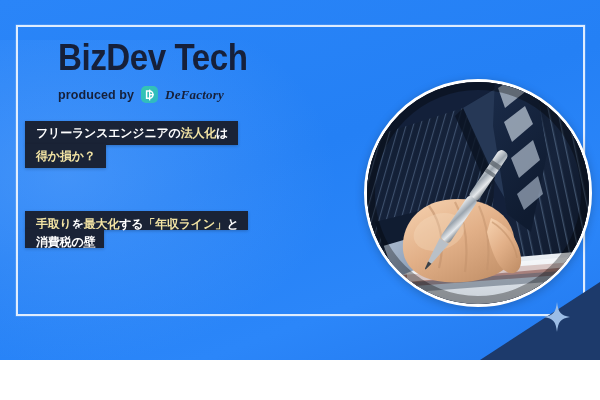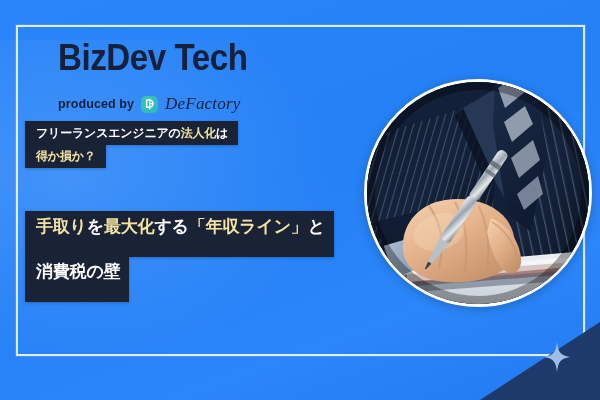--- a/index.html
+++ b/index.html
@@ -1,20 +1,20 @@
 <!DOCTYPE html>
 <html><head>
 <meta charset="utf-8">
 <style>
   html,body{margin:0;padding:0;background:#fff;}
   body{font-family:"Liberation Sans","DejaVu Sans",sans-serif;}
 
   #thumbnail{
     position:relative;
-    width:600px;height:400px;
+    width:600px;height:360px;
     overflow:hidden;
     background:#2681f6;
   }
 
   
   .bg-base{
     position:absolute;inset:0;
     background:linear-gradient(160deg,#2a85f8 0%,#2480f5 45%,#2b86f9 75%,#2279ef 100%);
   }
   .bg-glow{
@@ -53,42 +53,42 @@
     font-size:36px;
     font-weight:bold;
     letter-spacing:-0.5px;
     color:#16203a;
     line-height:1;
     transform:scaleX(.92);
     transform-origin:left center;
     white-space:nowrap;
   }
   .brand-sub{
-    margin-top:18px;
+    margin-top:10px;
     display:flex;align-items:center;gap:7px;
     white-space:nowrap;
   }
   .brand-sub-text{
     font-size:12.5px;
     font-weight:bold;
     color:#16203a;
     letter-spacing:.1px;
   }
   .logo-mark{
     width:17px;height:17px;border-radius:5px;
     background:linear-gradient(135deg,#35c6b0 0%,#2fb8c4 100%);
     display:flex;align-items:center;justify-content:center;
     flex:0 0 auto;
   }
   .logo-mark svg{display:block;}
   .brand-partner{
     font-family:"Liberation Serif","DejaVu Serif",serif;
     font-style:italic;
-    font-weight:normal;
-    font-size:17px;
+    font-weight:bold;
+    font-size:13px;
     color:#16203a;
     letter-spacing:.2px;
   }
 
   
   .headline{
     position:absolute;left:25px;top:121px;
     display:flex;flex-direction:column;align-items:flex-start;
     z-index:4;
   }
@@ -112,23 +112,23 @@
     padding:6px 9px 5px 11px;
     letter-spacing:.2px;
   }
   .hl-big{
     font-size:12px;
     line-height:1;
     padding:6px 10px 6px 11px;
     letter-spacing:-.2px;
   }
   .hl-mid{
-    font-size:17px;
-    line-height:1;
-    padding:7px 9px 22px 11px;
+    font-size:12px;
+    line-height:1;
+    padding:7px 9px 0 11px;
     letter-spacing:-.2px;
   }
   .hl-line + .hl-line{margin-top:-1px;}
   .y{color:#f3e4a4;}
   .w{color:#ffffff;}
 
   
   .photo-wrap{
     position:absolute;left:364px;top:79px;
     width:222px;height:222px;

